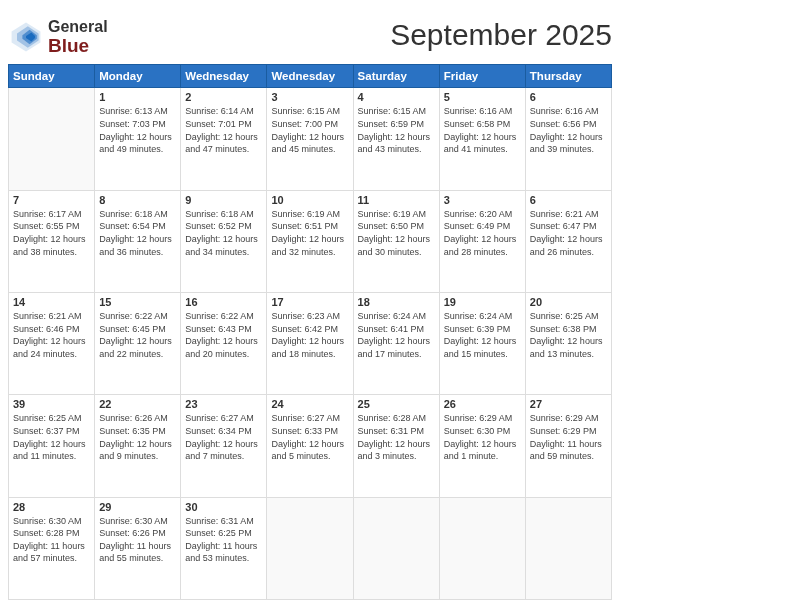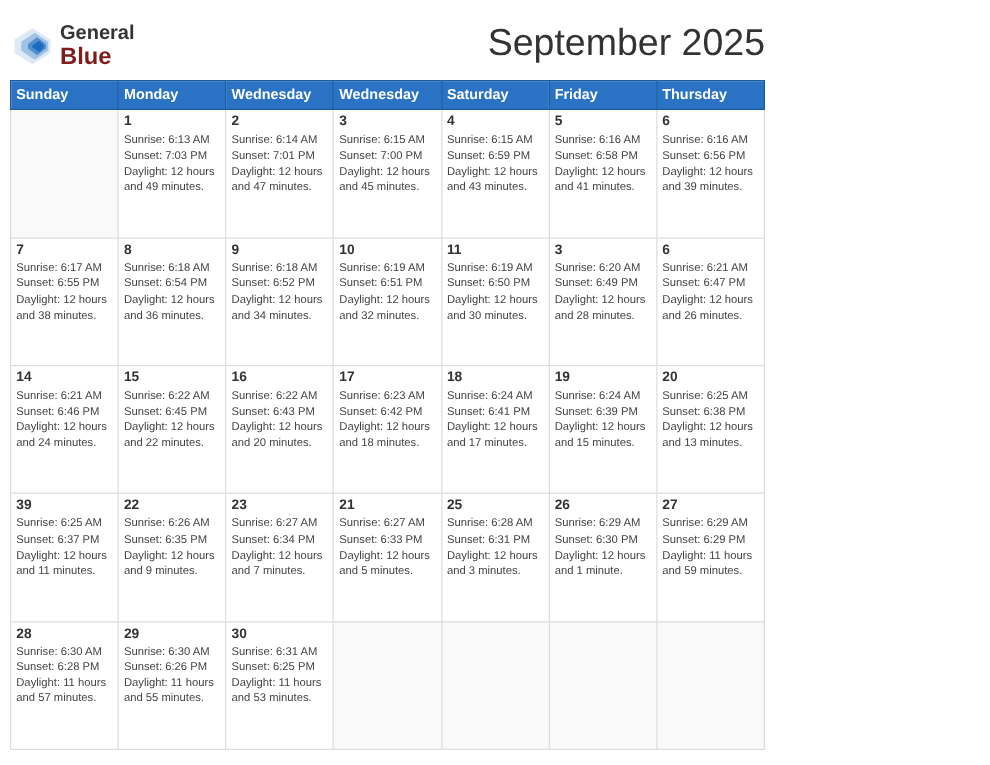--- a/index.html
+++ b/index.html
@@ -227,21 +227,21 @@
           </td>
           <td>
             <span class="day-num">22</span>
             <div class="day-info">Sunrise: 6:26 AM<br>Sunset: 6:35 PM<br>Daylight: 12 hours<br>and 9 minutes.</div>
           </td>
           <td>
             <span class="day-num">23</span>
             <div class="day-info">Sunrise: 6:27 AM<br>Sunset: 6:34 PM<br>Daylight: 12 hours<br>and 7 minutes.</div>
           </td>
           <td>
-            <span class="day-num">21</span>
+            <span class="day-num">24</span>
             <div class="day-info">Sunrise: 6:27 AM<br>Sunset: 6:33 PM<br>Daylight: 12 hours<br>and 5 minutes.</div>
           </td>
           <td>
             <span class="day-num">25</span>
             <div class="day-info">Sunrise: 6:28 AM<br>Sunset: 6:31 PM<br>Daylight: 12 hours<br>and 3 minutes.</div>
           </td>
           <td>
             <span class="day-num">26</span>
             <div class="day-info">Sunrise: 6:29 AM<br>Sunset: 6:30 PM<br>Daylight: 12 hours<br>and 1 minute.</div>
           </td>

